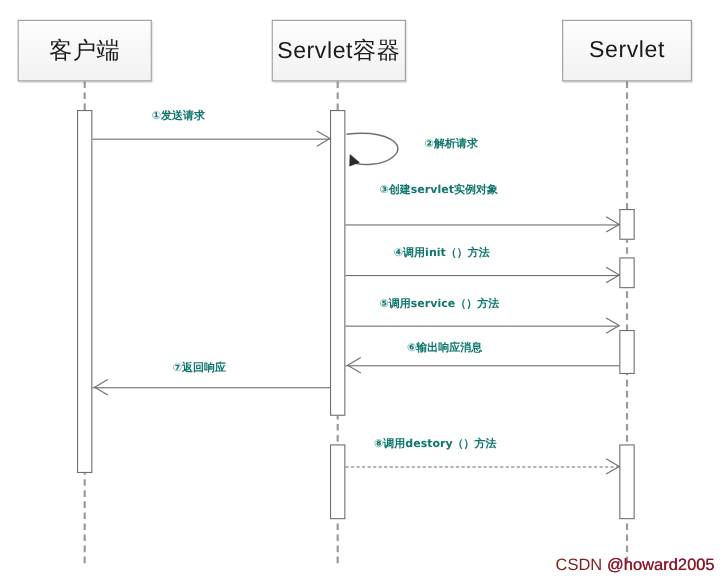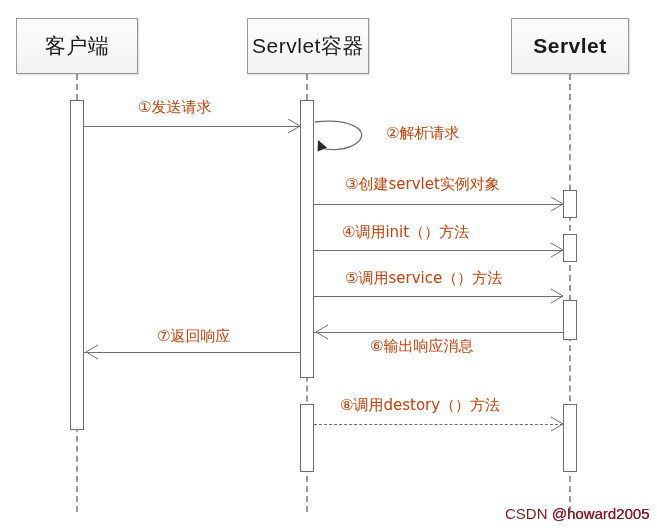--- a/index.html
+++ b/index.html
@@ -45,23 +45,23 @@
   .msg-line {
     position: absolute;
     height: 0;
     border-top: 1px solid #6f6f6f;
   }
   .msg-line.dashed {
     border-top: 1px dashed #6f6f6f;
   }
   .msg-label {
     position: absolute;
-    font-size: 15px;
-    font-weight: normal;
-    color: #c2410c;
+    font-size: 10px;
+    font-weight: bold;
+    color: #0f766e;
     white-space: nowrap;
     font-family: "DejaVu Sans", "Liberation Sans", sans-serif;
   }
   .arrowhead {
     position: absolute;
     width: 12px;
     height: 12px;
     overflow: visible;
   }
   .selfloop {
@@ -87,21 +87,21 @@
   <div id="layer-lifelines">
       <div class="lifeline-dash" style="left: 76px; top: 74px; height: 438px;"></div>
       <div class="lifeline-box" style="left: 16px; top: 18px; width: 122px; height: 56px;">
         <span>客户端</span>
       </div>
       <div class="lifeline-dash" style="left: 306px; top: 74px; height: 438px;"></div>
       <div class="lifeline-box" style="left: 247px; top: 18px; width: 122px; height: 56px;">
         <span>Servlet容器</span>
       </div>
       <div class="lifeline-dash" style="left: 569px; top: 74px; height: 438px;"></div>
-      <div class="lifeline-box" style="left: 511px; top: 18px; width: 118px; height: 56px; font-weight: bold;">
+      <div class="lifeline-box" style="left: 511px; top: 18px; width: 118px; height: 56px;">
         <span>Servlet</span>
       </div>
     </div>
   <div id="layer-activations">
       <div class="activation" style="left: 70px; top: 100px; width: 14px; height: 330px;"></div>
       <div class="activation" style="left: 300px; top: 100px; width: 14px; height: 278px;"></div>
       <div class="activation" style="left: 300px; top: 404px; width: 14px; height: 68px;"></div>
       <div class="activation" style="left: 563px; top: 190px; width: 14px; height: 28px;"></div>
       <div class="activation" style="left: 563px; top: 234px; width: 14px; height: 28px;"></div>
       <div class="activation" style="left: 563px; top: 300px; width: 14px; height: 40px;"></div>
@@ -115,36 +115,36 @@
       <div class="msg-label" style="left: 138px; top: 98px;">①发送请求</div>
       <svg class="selfloop" width="62" height="34" style="left: 312px; top: 121px;">
         <path d="M 3 1 C 40 -3 58 10 46 21 C 36 30 16 30 6 26" fill="none" stroke="#6f6f6f" stroke-width="1.3"></path>
         <polygon points="2,22 14,22 9,31" fill="#2b2b2b" transform="rotate(40 8 26)"></polygon>
       </svg>
       <div class="msg-label" style="left: 374px; top: 124px; margin-left: 12px;">②解析请求</div>
       <div class="msg-line" style="left: 314px; top: 204px; width: 249px;"></div>
       <svg class="arrowhead" width="14" height="14" style="left: 551px; top: 197px;">
         <polyline points="0,0 12,7 0,14" fill="none" stroke="#6f6f6f" stroke-width="1"></polyline>
       </svg>
-      <div class="msg-label" style="left: 345px; top: 175px;">③创建servlet实例对象</div>
+      <div class="msg-label" style="left: 345px; top: 165px;">③创建servlet实例对象</div>
       <div class="msg-line" style="left: 314px; top: 250px; width: 249px;"></div>
       <svg class="arrowhead" width="14" height="14" style="left: 551px; top: 243px;">
         <polyline points="0,0 12,7 0,14" fill="none" stroke="#6f6f6f" stroke-width="1"></polyline>
       </svg>
-      <div class="msg-label" style="left: 342px; top: 223px;">④调用init（）方法</div>
+      <div class="msg-label" style="left: 358px; top: 223px;">④调用init（）方法</div>
       <div class="msg-line" style="left: 314px; top: 296px; width: 249px;"></div>
       <svg class="arrowhead" width="14" height="14" style="left: 551px; top: 289px;">
         <polyline points="0,0 12,7 0,14" fill="none" stroke="#6f6f6f" stroke-width="1"></polyline>
       </svg>
       <div class="msg-label" style="left: 345px; top: 269px;">⑤调用service（）方法</div>
       <div class="msg-line" style="left: 314px; top: 332px; width: 249px;"></div>
       <svg class="arrowhead" width="14" height="14" style="left: 314px; top: 325px;">
         <polyline points="14,0 2,7 14,14" fill="none" stroke="#6f6f6f" stroke-width="1"></polyline>
       </svg>
-      <div class="msg-label" style="left: 370px; top: 309px; margin-top: 28px;">⑥输出响应消息</div>
+      <div class="msg-label" style="left: 370px; top: 309px;">⑥输出响应消息</div>
       <div class="msg-line" style="left: 84px; top: 352px; width: 216px;"></div>
       <svg class="arrowhead" width="14" height="14" style="left: 84px; top: 345px;">
         <polyline points="14,0 2,7 14,14" fill="none" stroke="#6f6f6f" stroke-width="1"></polyline>
       </svg>
       <div class="msg-label" style="left: 143px; top: 327px; margin-left: 14px;">⑦返回响应</div>
       <div class="msg-line dashed" style="left: 314px; top: 424px; width: 249px;"></div>
       <svg class="arrowhead" width="14" height="14" style="left: 551px; top: 417px;">
         <polyline points="0,0 12,7 0,14" fill="none" stroke="#6f6f6f" stroke-width="1"></polyline>
       </svg>
       <div class="msg-label" style="left: 340px; top: 396px;">⑧调用destory（）方法</div>

